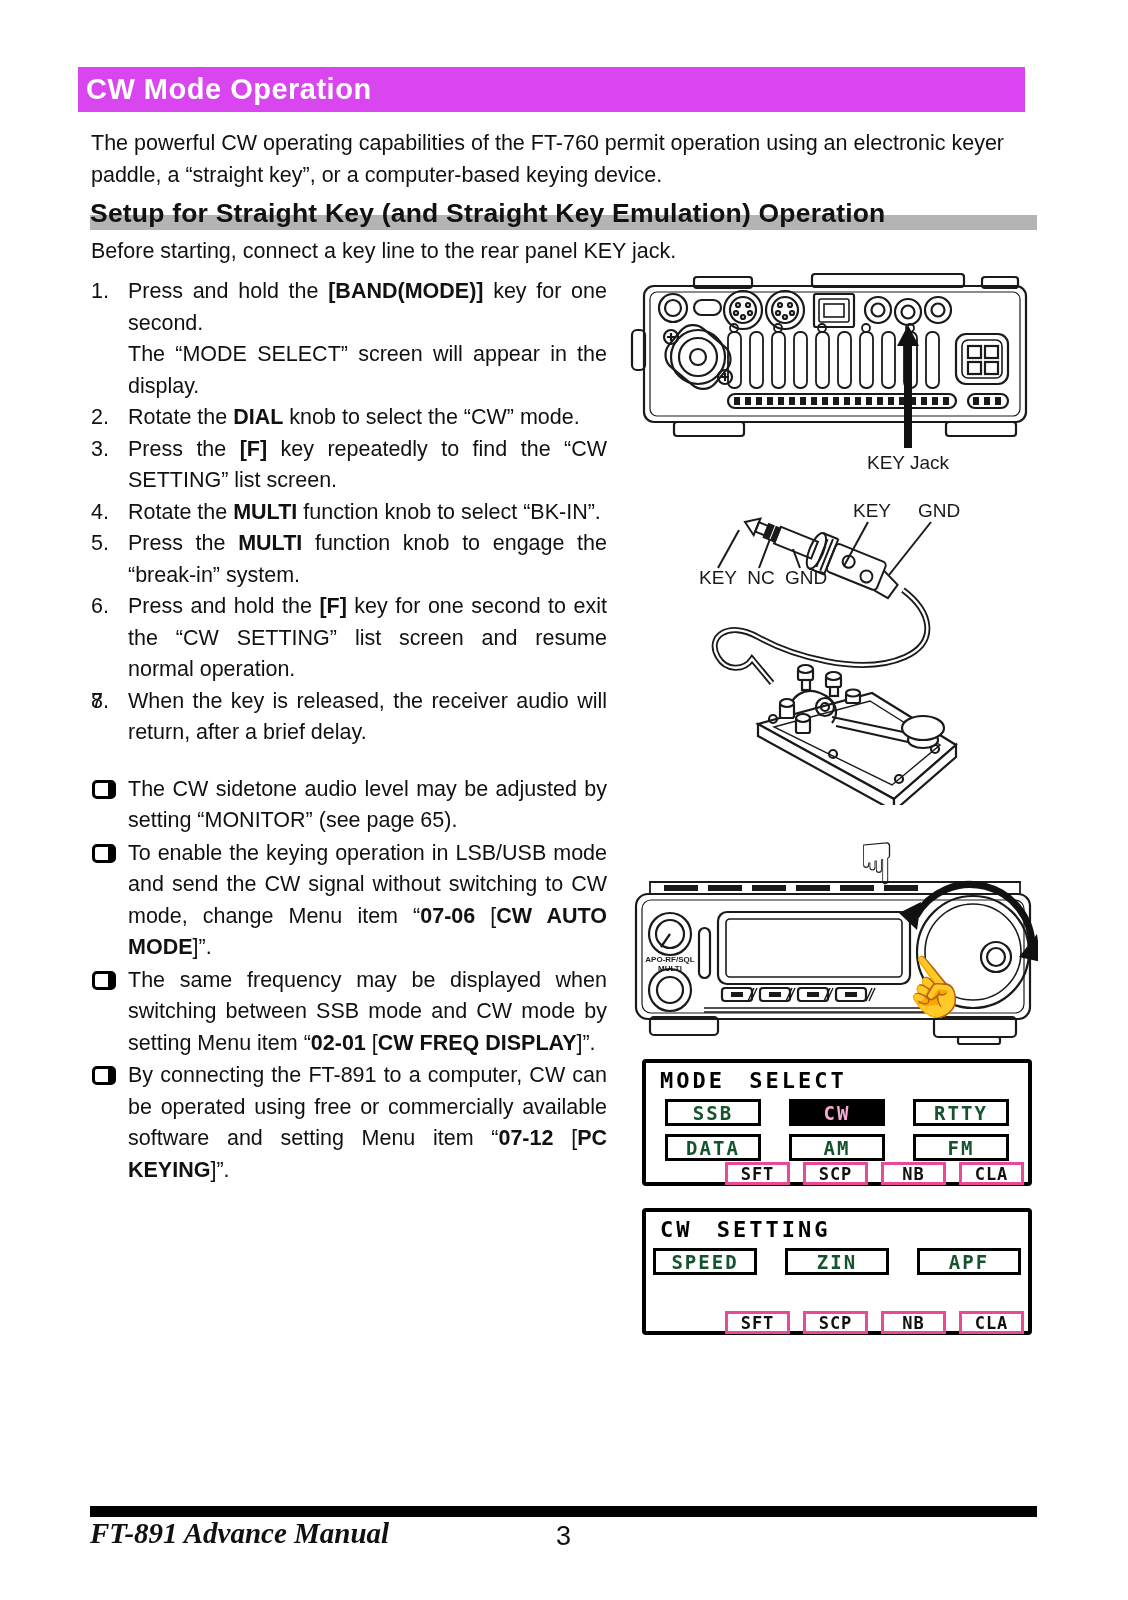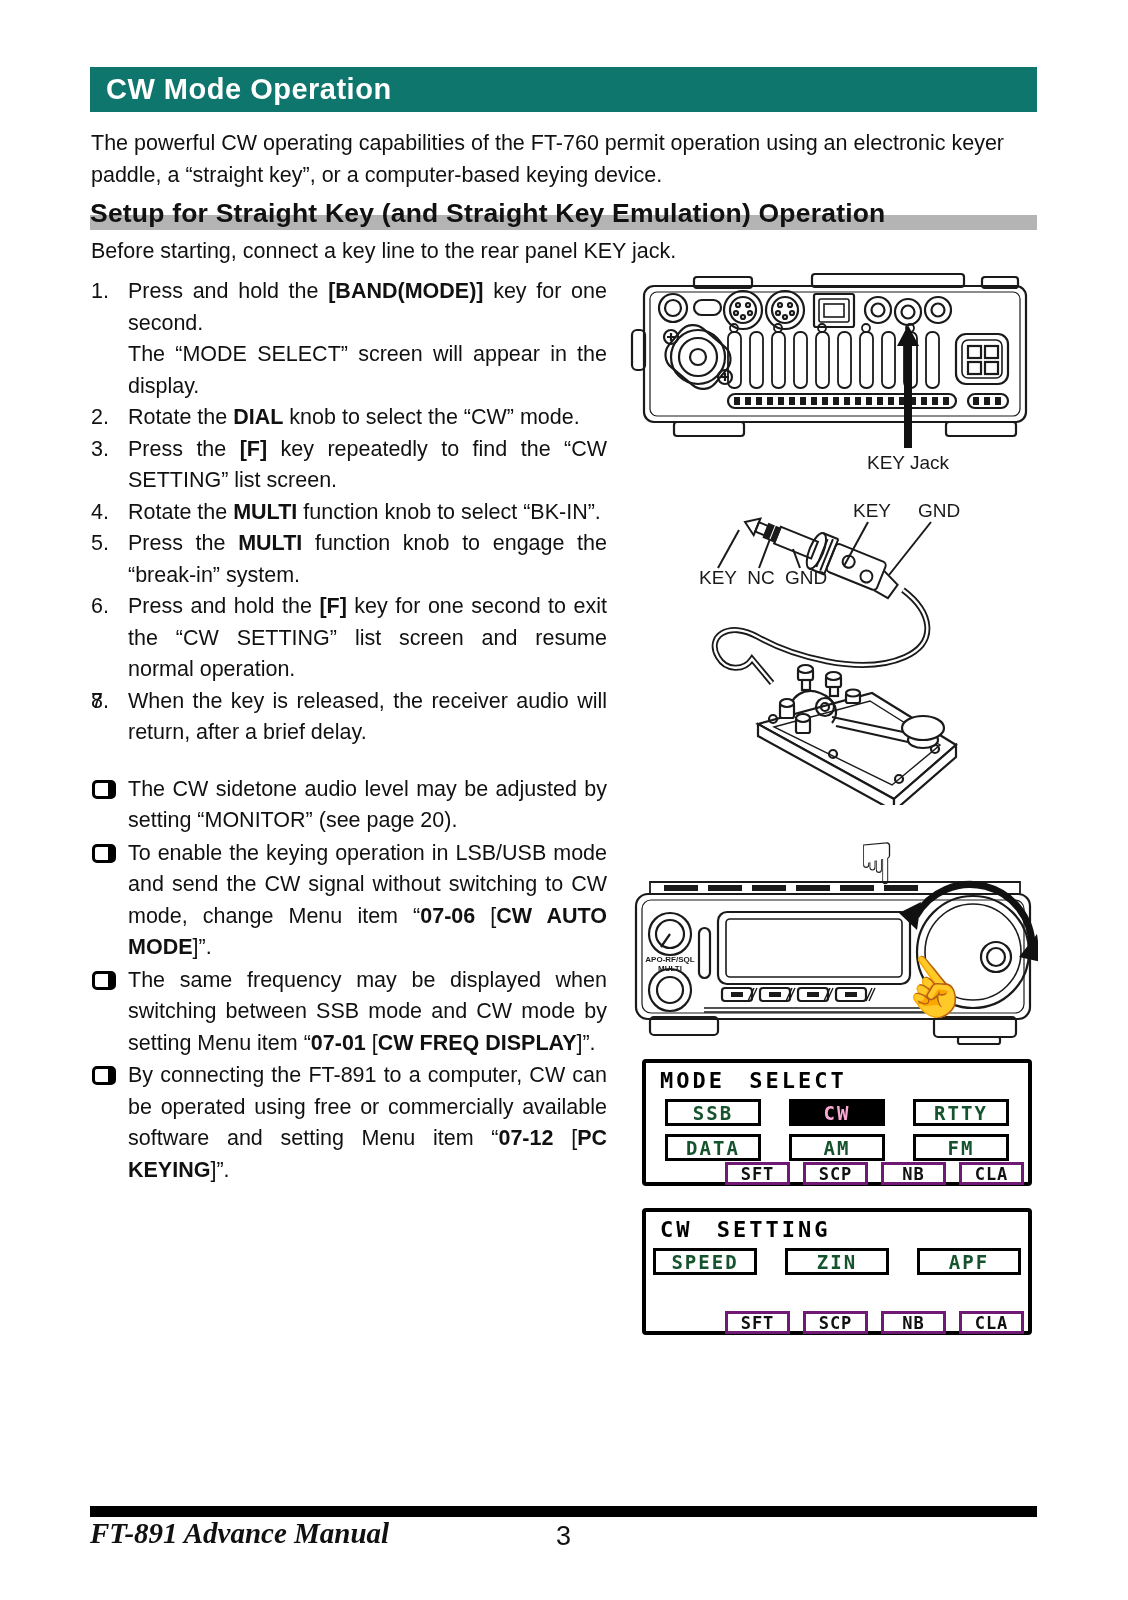--- a/index.html
+++ b/index.html
@@ -1,23 +1,23 @@
 <!DOCTYPE html>
 <html><head>
 <meta charset="utf-8">
 <style>
   html,body{margin:0;padding:0;}
   body{
     position:relative;width:1128px;height:1600px;background:#ffffff;
     font-family:"Liberation Sans",sans-serif;color:#111;overflow:hidden;
   }
   .title-bar{
-    position:absolute;left:90px;top:67px;width:947px;height:45px;
-    background:#0f766e;color:#fff;font-size:29px;font-weight:bold;
-    line-height:45px;padding-left:16px;box-sizing:border-box;letter-spacing:.5px;
+    position:absolute;left:78px;top:67px;width:947px;height:45px;
+    background:#d946ef;color:#fff;font-size:29px;font-weight:bold;
+    line-height:45px;padding-left:8px;box-sizing:border-box;letter-spacing:.5px;
   }
   .intro{position:absolute;left:91px;top:127px;width:944px;font-size:21.5px;line-height:32px;margin:0;}
   .section-heading{
     position:absolute;left:90px;top:196px;width:947px;margin:0;
     font-size:26.5px;font-weight:bold;line-height:35px;letter-spacing:.2px;
     background:linear-gradient(to bottom,transparent 0 55%,#b4b4b4 55% 97%,transparent 97%);
   }
   .lead{position:absolute;left:91px;top:239px;width:944px;font-size:21.5px;margin:0;}
   .left-col{position:absolute;left:91px;top:276px;width:516px;}
   ol.steps,ul.notes{list-style:none;margin:0;padding:0;}
@@ -53,21 +53,21 @@
   .lcd-btn-wrap{position:relative;}
   .lcd-btn{
     border:3px solid #000;height:27px;min-width:96px;box-sizing:border-box;background:#fff;color:#14532d;
     display:flex;align-items:center;justify-content:center;font-size:19px;letter-spacing:2px;padding:0 5px;
   }
   #screen-cw .lcd-btn{min-width:104px;}
   .lcd-btn.sel{background:#000;color:#f9a8d4;}
   .lcd-cursor{position:absolute;left:-22px;top:3px;font-size:17px;color:#000;}
   .lcd-soft{position:absolute;right:4px;bottom:-3px;display:flex;gap:13px;}
   .lcd-softkey{
-    border:3px solid #701a75;width:65px;height:23px;box-sizing:border-box;background:#fff;
+    border:3px solid #ec4899;width:65px;height:23px;box-sizing:border-box;background:#fff;
     display:flex;align-items:center;justify-content:center;font-size:17px;letter-spacing:1px;
   }
   
   .footer-bar{position:absolute;left:90px;top:1506px;width:947px;height:11px;background:#000;}
   .page-num{position:absolute;left:90px;top:1521px;width:947px;text-align:center;font-size:27px;}
   .manual-title{
     position:absolute;left:90px;top:1517px;width:947px;text-align:left;
     font-family:"Liberation Serif",serif;font-style:italic;font-weight:bold;font-size:29px;
   }
 </style>
@@ -91,23 +91,23 @@
       <li><span class="step-num">1.</span><span><span>Press and hold the </span><span class="b">[BAND(MODE)]</span><span> key for one second.</span><br><span>The “MODE SELECT” screen will appear in the display.</span></span></li>
       <li><span class="step-num">2.</span><span><span>Rotate the </span><span class="b">DIAL</span><span> knob to select the “CW” mode.</span></span></li>
       <li><span class="step-num">3.</span><span><span>Press the </span><span class="b">[F]</span><span> key repeatedly to find the “CW SETTING” list screen.</span></span></li>
       <li><span class="step-num">4.</span><span><span>Rotate the </span><span class="b">MULTI</span><span> function knob to select “BK-IN”.</span></span></li>
       <li><span class="step-num">5.</span><span><span>Press the </span><span class="b">MULTI</span><span> function knob to engage the “break-in” system.</span></span></li>
       <li><span class="step-num">6.</span><span><span>Press and hold the </span><span class="b">[F]</span><span> key for one second to exit the “CW SETTING” list screen and resume normal operation.</span></span></li>
       <li><span class="step-num">7.</span></li>
       <li><span class="step-num">8.</span><span><span>When the key is released, the receiver audio will return, after a brief delay.</span></span></li>
     </ol>
   <ul class="notes" id="notes">
-      <li><span class="note-box"></span><span><span>The CW sidetone audio level may be adjusted by setting “MONITOR” (see page 20).</span></span></li>
+      <li><span class="note-box"></span><span><span>The CW sidetone audio level may be adjusted by setting “MONITOR” (see page 65).</span></span></li>
       <li><span class="note-box"></span><span><span>To enable the keying operation in LSB/USB mode and send the CW signal without switching to CW mode, change Menu item “</span><span class="b">07-06</span><span> [</span><span class="b">CW AUTO MODE</span><span>]”.</span></span></li>
-      <li><span class="note-box"></span><span><span>The same frequency may be displayed when switching between SSB mode and CW mode by setting Menu item “</span><span class="b">07-01</span><span> [</span><span class="b">CW FREQ DISPLAY</span><span>]”.</span></span></li>
+      <li><span class="note-box"></span><span><span>The same frequency may be displayed when switching between SSB mode and CW mode by setting Menu item “</span><span class="b">02-01</span><span> [</span><span class="b">CW FREQ DISPLAY</span><span>]”.</span></span></li>
       <li><span class="note-box"></span><span><span>By connecting the FT-891 to a computer, CW can be operated using free or commercially available software and setting Menu item “</span><span class="b">07-12</span><span> [</span><span class="b">PC KEYING</span><span>]”.</span></span></li>
     </ul>
 </div>
 
 <div class="fig" id="fig-rear">
   <svg width="422" height="212" viewBox="0 0 422 212">
     <g stroke="#1a1a1a" stroke-width="2.2" fill="none">
       <rect x="78" y="9" width="58" height="11" rx="3"></rect>
       <rect x="196" y="6" width="152" height="13" rx="3"></rect>
       <rect x="366" y="9" width="36" height="11" rx="3"></rect>

